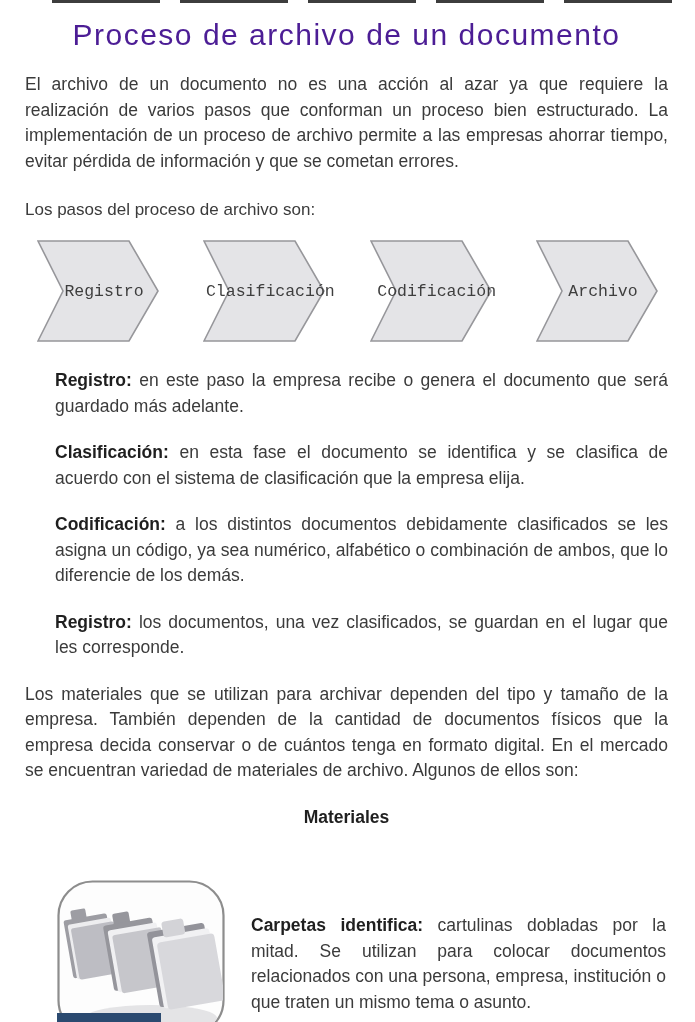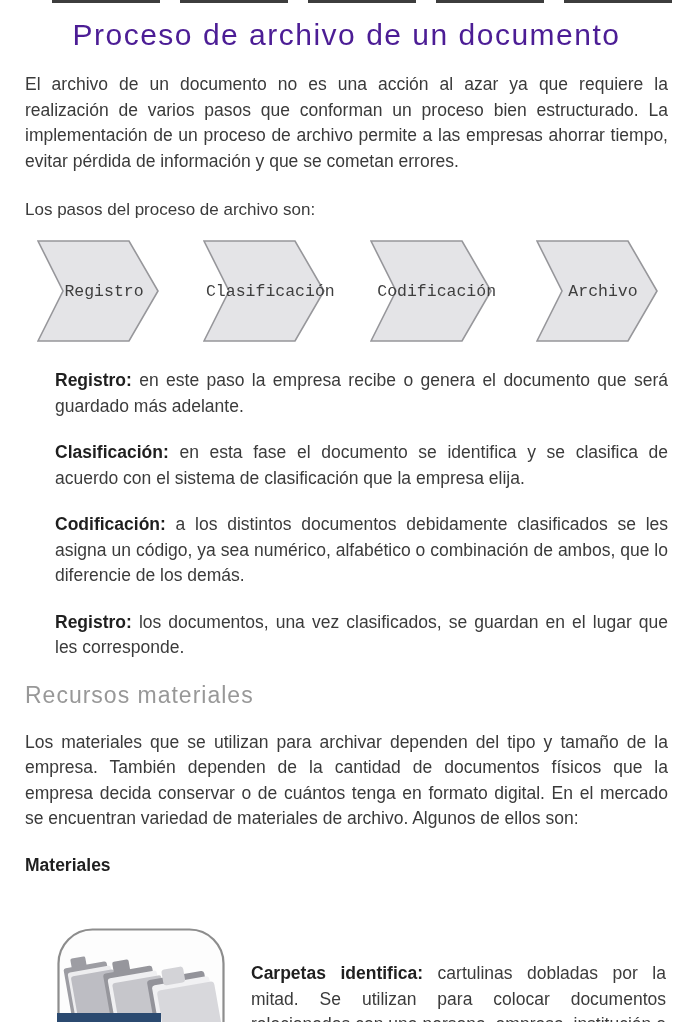--- a/index.html
+++ b/index.html
@@ -56,20 +56,21 @@
   .section-heading{
     color:#989898;
     font-size:23px;
     font-weight:400;
     letter-spacing:1px;
     margin:2px 0 21px 0;
   }
   .materials-label{
     font-size:17.5px;font-weight:bold;
     margin:0 0 8px 0;
+    text-align:center;
   }
   .material-row{
     display:flex;
     margin:52px 0 0 32px;
     gap:26px;
   }
   .material-photo{flex:none;width:168px;height:156px;}
   .material-text{
     flex:1;
     font-size:17.5px;line-height:25.5px;
@@ -135,21 +136,20 @@
   <p class="definition">
     <strong>Codificación:</strong>
     <span>a los distintos documentos debidamente clasificados se les asigna un código, ya sea numérico, alfabético o combinación de ambos, que lo diferencie de los demás.</span>
   </p>
 
   <p class="definition">
     <strong>Registro:</strong>
     <span>los documentos, una vez clasificados, se guardan en el lugar que les corresponde.</span>
   </p>
 
-  <h2 class="section-heading">Recursos materiales</h2>
 
   <p class="body-par">Los materiales que se utilizan para archivar dependen del tipo y tamaño de la empresa. También dependen de la cantidad de documentos físicos que la empresa decida conservar o de cuántos tenga en formato digital. En el mercado se encuentran variedad de materiales de archivo.  Algunos de ellos son:</p>
 
   <p class="materials-label">Materiales</p>
 
   <div class="material-row">
     <div class="material-photo">
       <svg width="168" height="156" viewBox="0 0 168 156">
         <defs>
           <clipPath id="photoClip">

